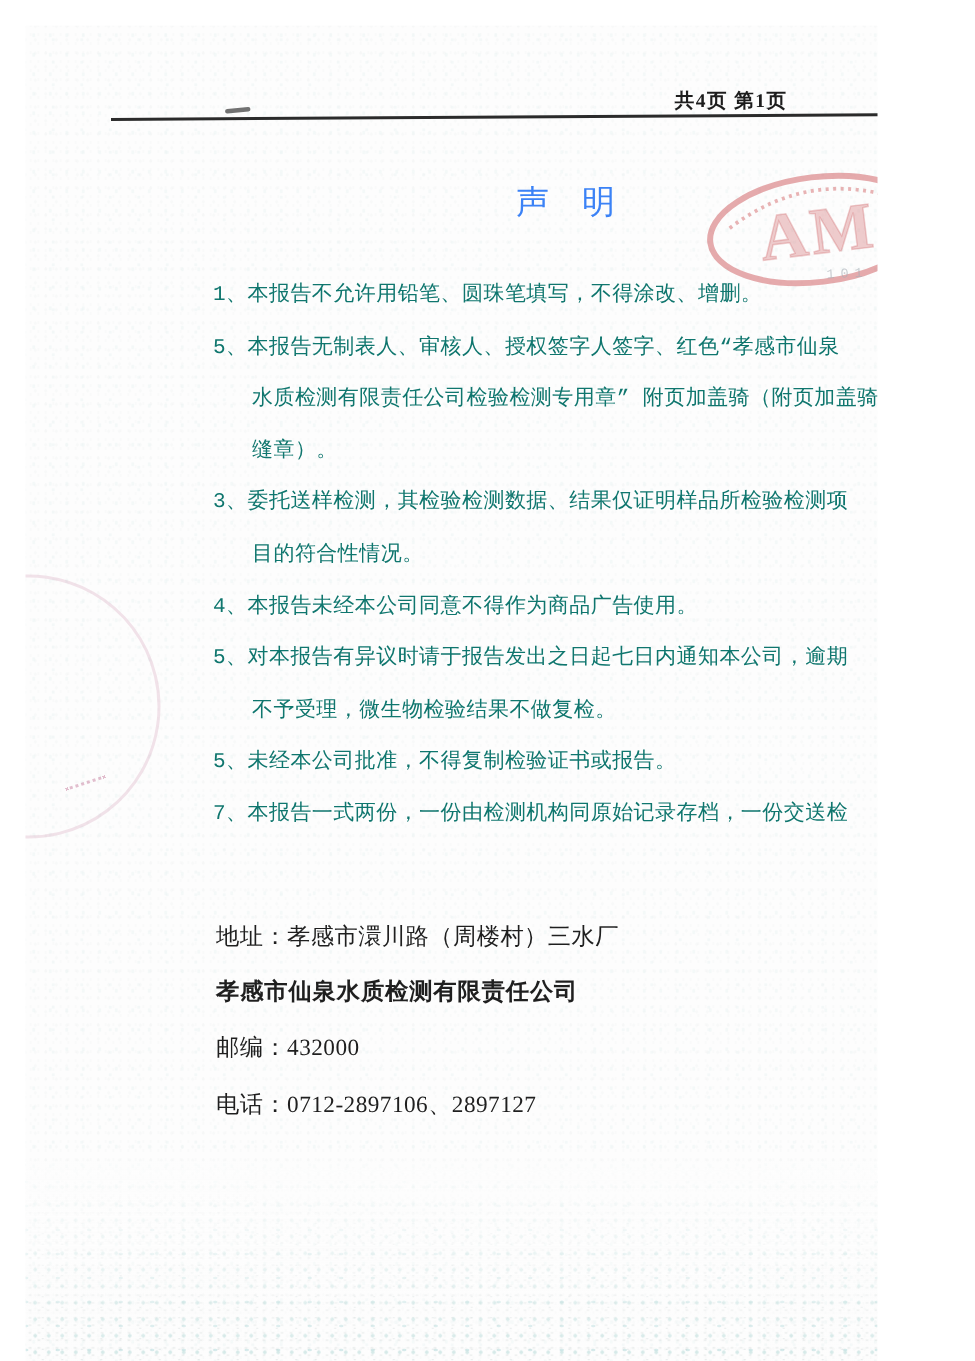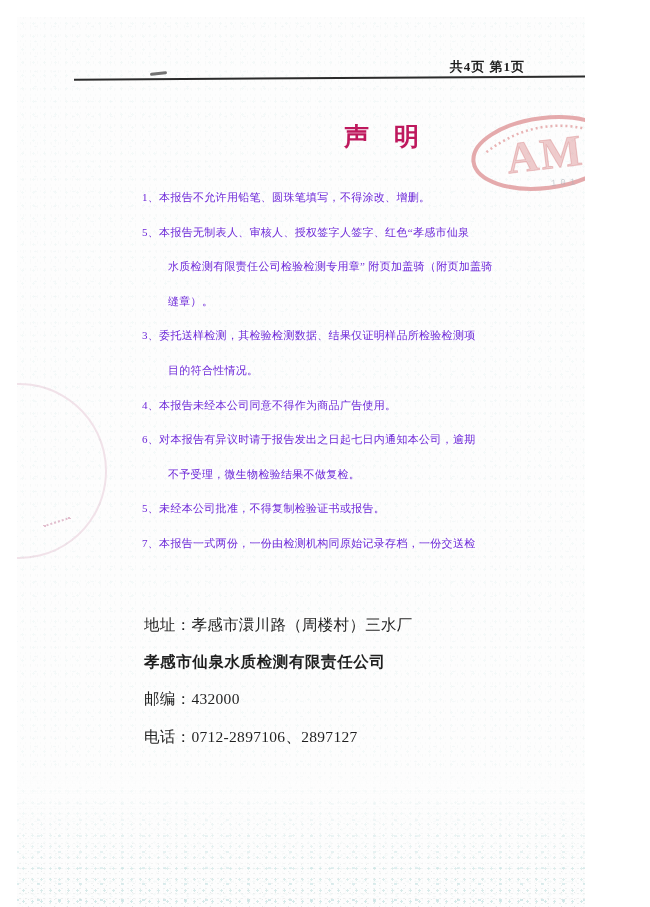--- a/index.html
+++ b/index.html
@@ -55,35 +55,35 @@
     letter-spacing: 1px;
   }
   .header-rule {
     position: absolute; top: 60px; left: 57px; width: 536px; height: 2px;
     background: #2b2b2b;
     transform: rotate(-0.35deg);
   }
 
   .doc-title {
     position: absolute; top: 103px; left: 327px;
-    font-size: 25px; font-weight: 700; color: #be185d;
+    font-size: 22px; font-weight: 400; color: #3b82f6;
   }
 
   
   .stamp { position: absolute; left: 440px; top: 86px; width: 175px; height: 102px; }
   .faint-digits {
     position: absolute; left: 534px; top: 161px;
     font-size: 9px; color: #a8aeb6; opacity: 0.6;
     letter-spacing: 4px; transform: rotate(-3deg);
     font-family: "Liberation Mono", "DejaVu Sans Mono", monospace;
   }
 
   .declarations {
     position: absolute; left: 125px; top: 163px; width: 472px;
-    font-size: 11px; line-height: 34.6px; color: #6d28d9;
+    font-size: 14px; line-height: 34.6px; color: #0f766e; font-family: Liberation Mono, monospace;
   }
   .decl-line { height: 34.6px; white-space: nowrap; letter-spacing: 0.3px; }
   .decl-line.cont { padding-left: 26px; }
   .decl-line.outdent { margin-left: -6px; }
 
   .company {
     position: absolute; left: 127px; top: 589px;
     font-size: 15.5px; line-height: 37.2px; color: #1f1f1f;
   }
   .company .row { height: 37.2px; white-space: nowrap; letter-spacing: 0.3px; }
@@ -133,21 +133,21 @@
   <div class="faint-digits">101</div>
 
   <div class="declarations">
     <div class="decl-line">1、本报告不允许用铅笔、圆珠笔填写，不得涂改、增删。</div>
     <div class="decl-line">5、本报告无制表人、审核人、授权签字人签字、红色“孝感市仙泉</div>
     <div class="decl-line cont">水质检测有限责任公司检验检测专用章” 附页加盖骑（附页加盖骑</div>
     <div class="decl-line cont">缝章）。</div>
     <div class="decl-line">3、委托送样检测，其检验检测数据、结果仅证明样品所检验检测项</div>
     <div class="decl-line cont">目的符合性情况。</div>
     <div class="decl-line">4、本报告未经本公司同意不得作为商品广告使用。</div>
-    <div class="decl-line">6、对本报告有异议时请于报告发出之日起七日内通知本公司，逾期</div>
+    <div class="decl-line">5、对本报告有异议时请于报告发出之日起七日内通知本公司，逾期</div>
     <div class="decl-line cont">不予受理，微生物检验结果不做复检。</div>
     <div class="decl-line">5、未经本公司批准，不得复制检验证书或报告。</div>
     <div class="decl-line">7、本报告一式两份，一份由检测机构同原始记录存档，一份交送检</div>
   </div>
 
   <div class="company">
     <div class="row">
       <span>地址：</span><span>孝感市澴川路（周楼村）三水厂</span>
     </div>
     <div class="row name">孝感市仙泉水质检测有限责任公司</div>

